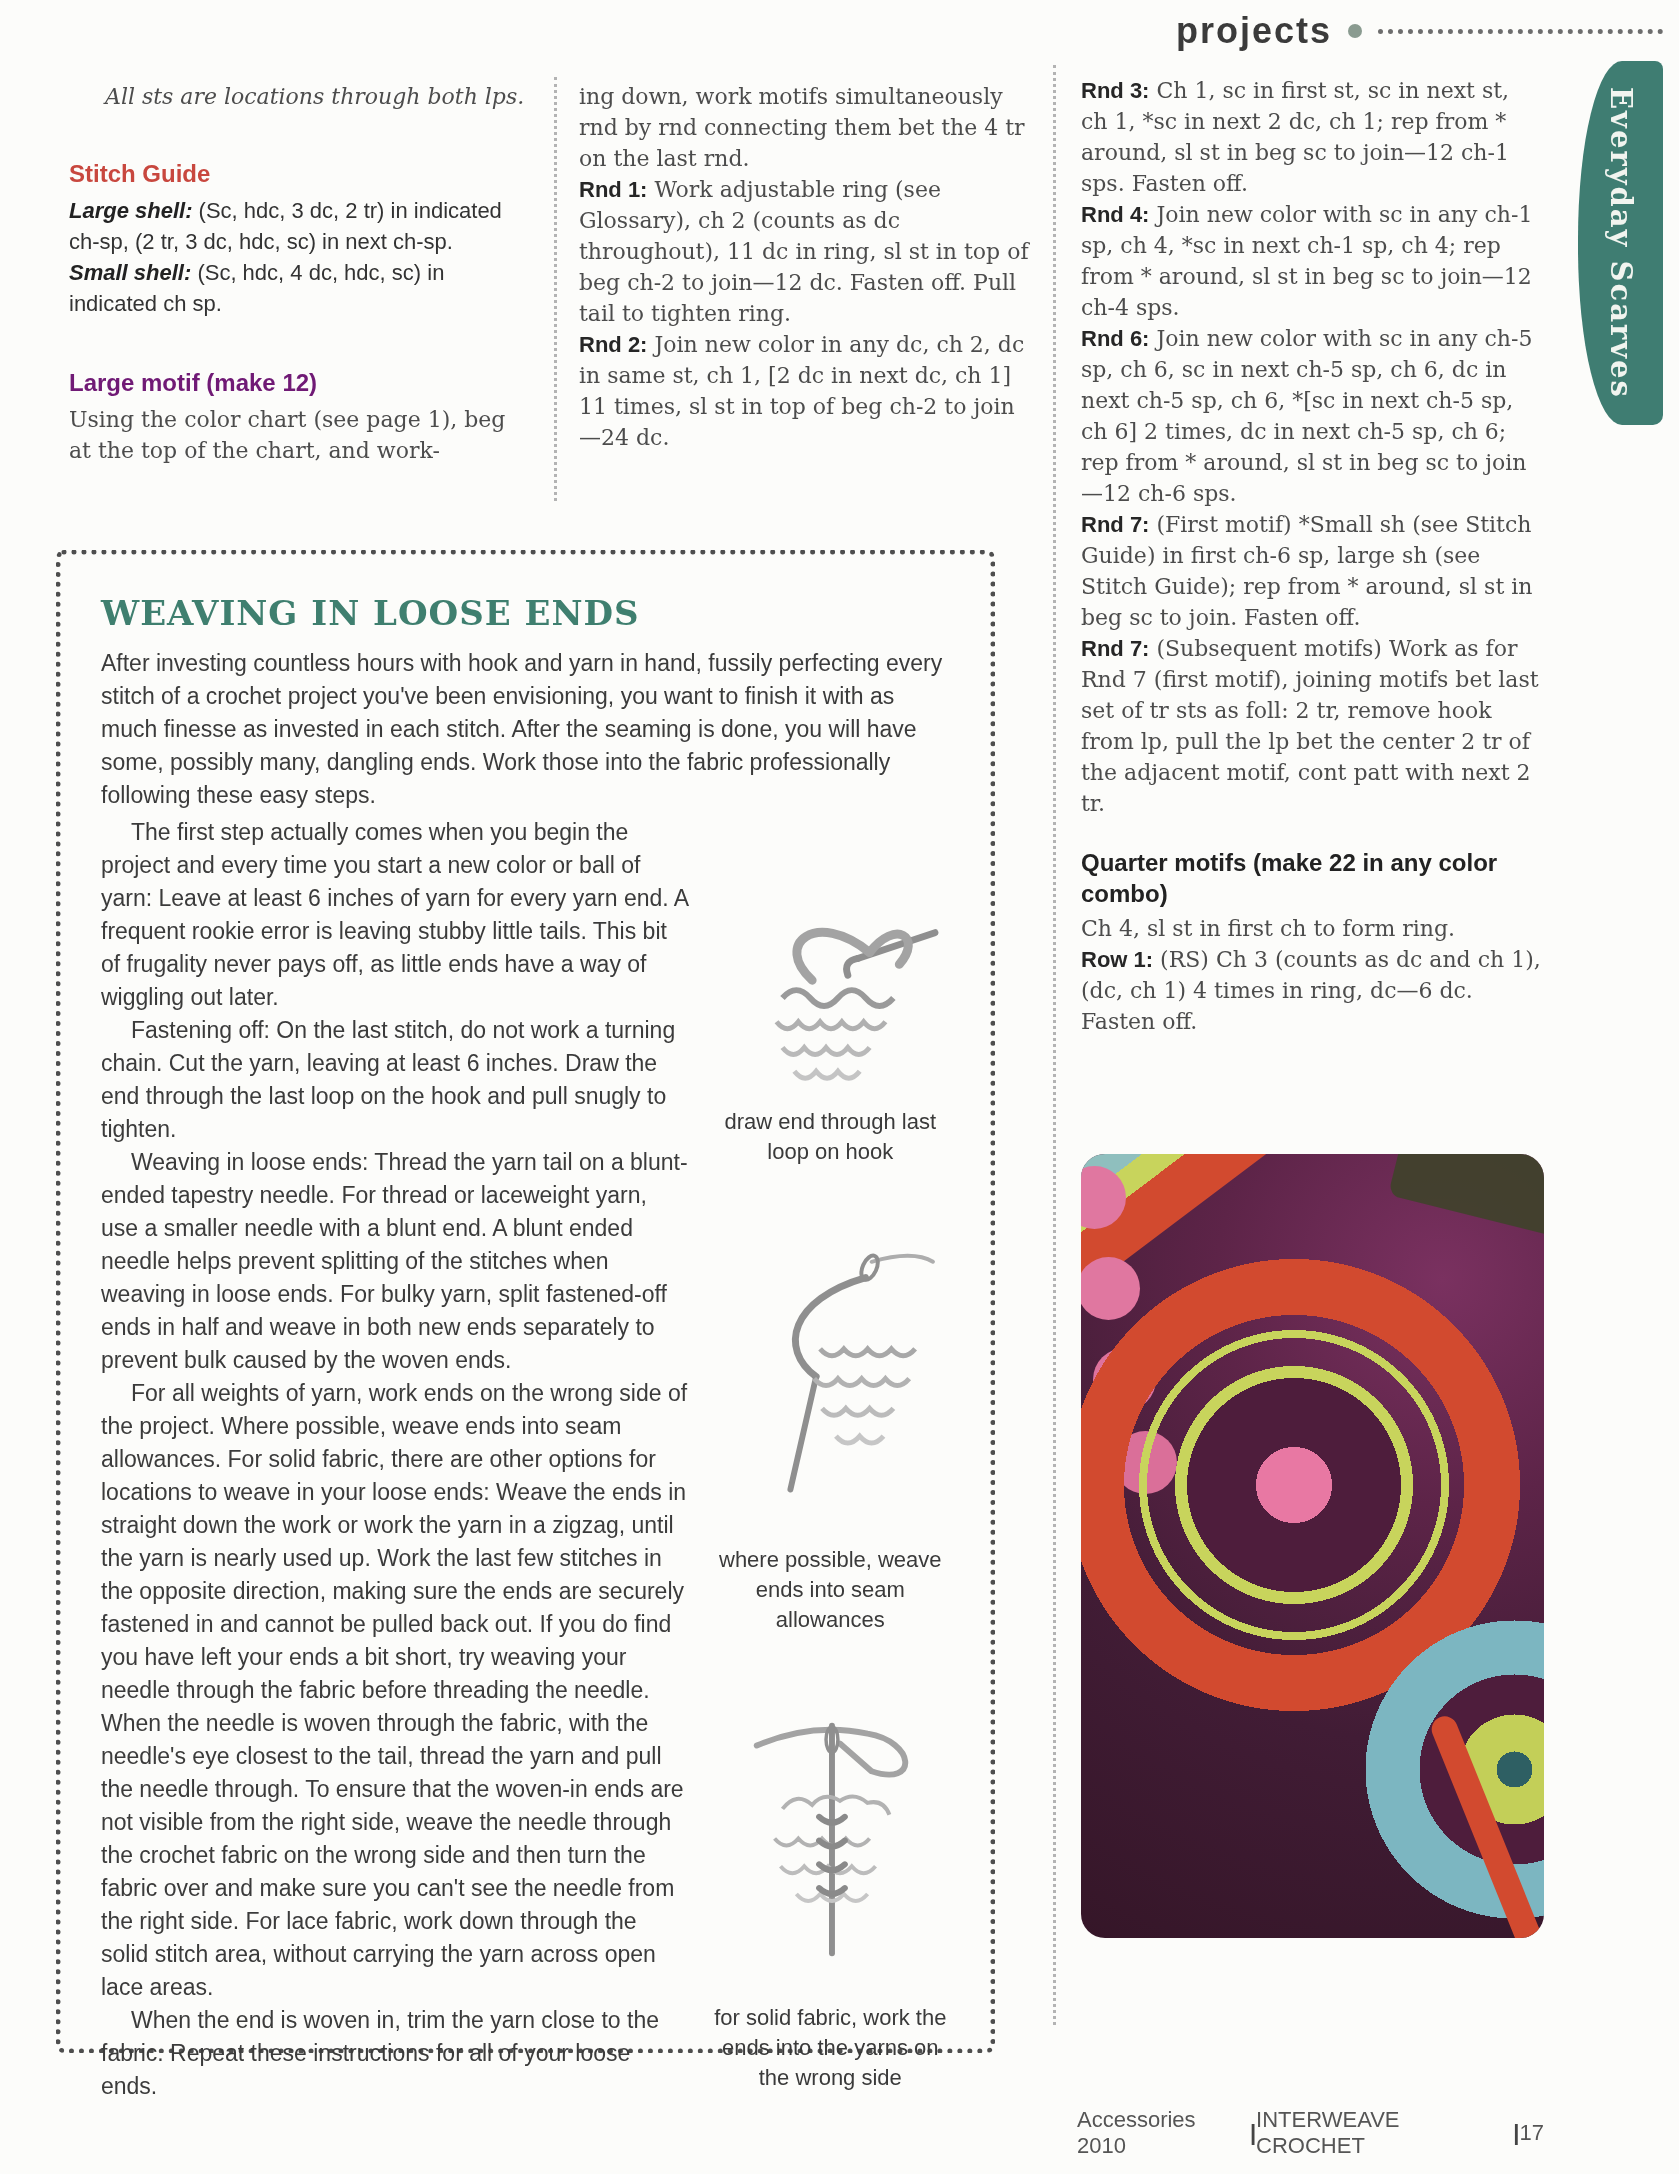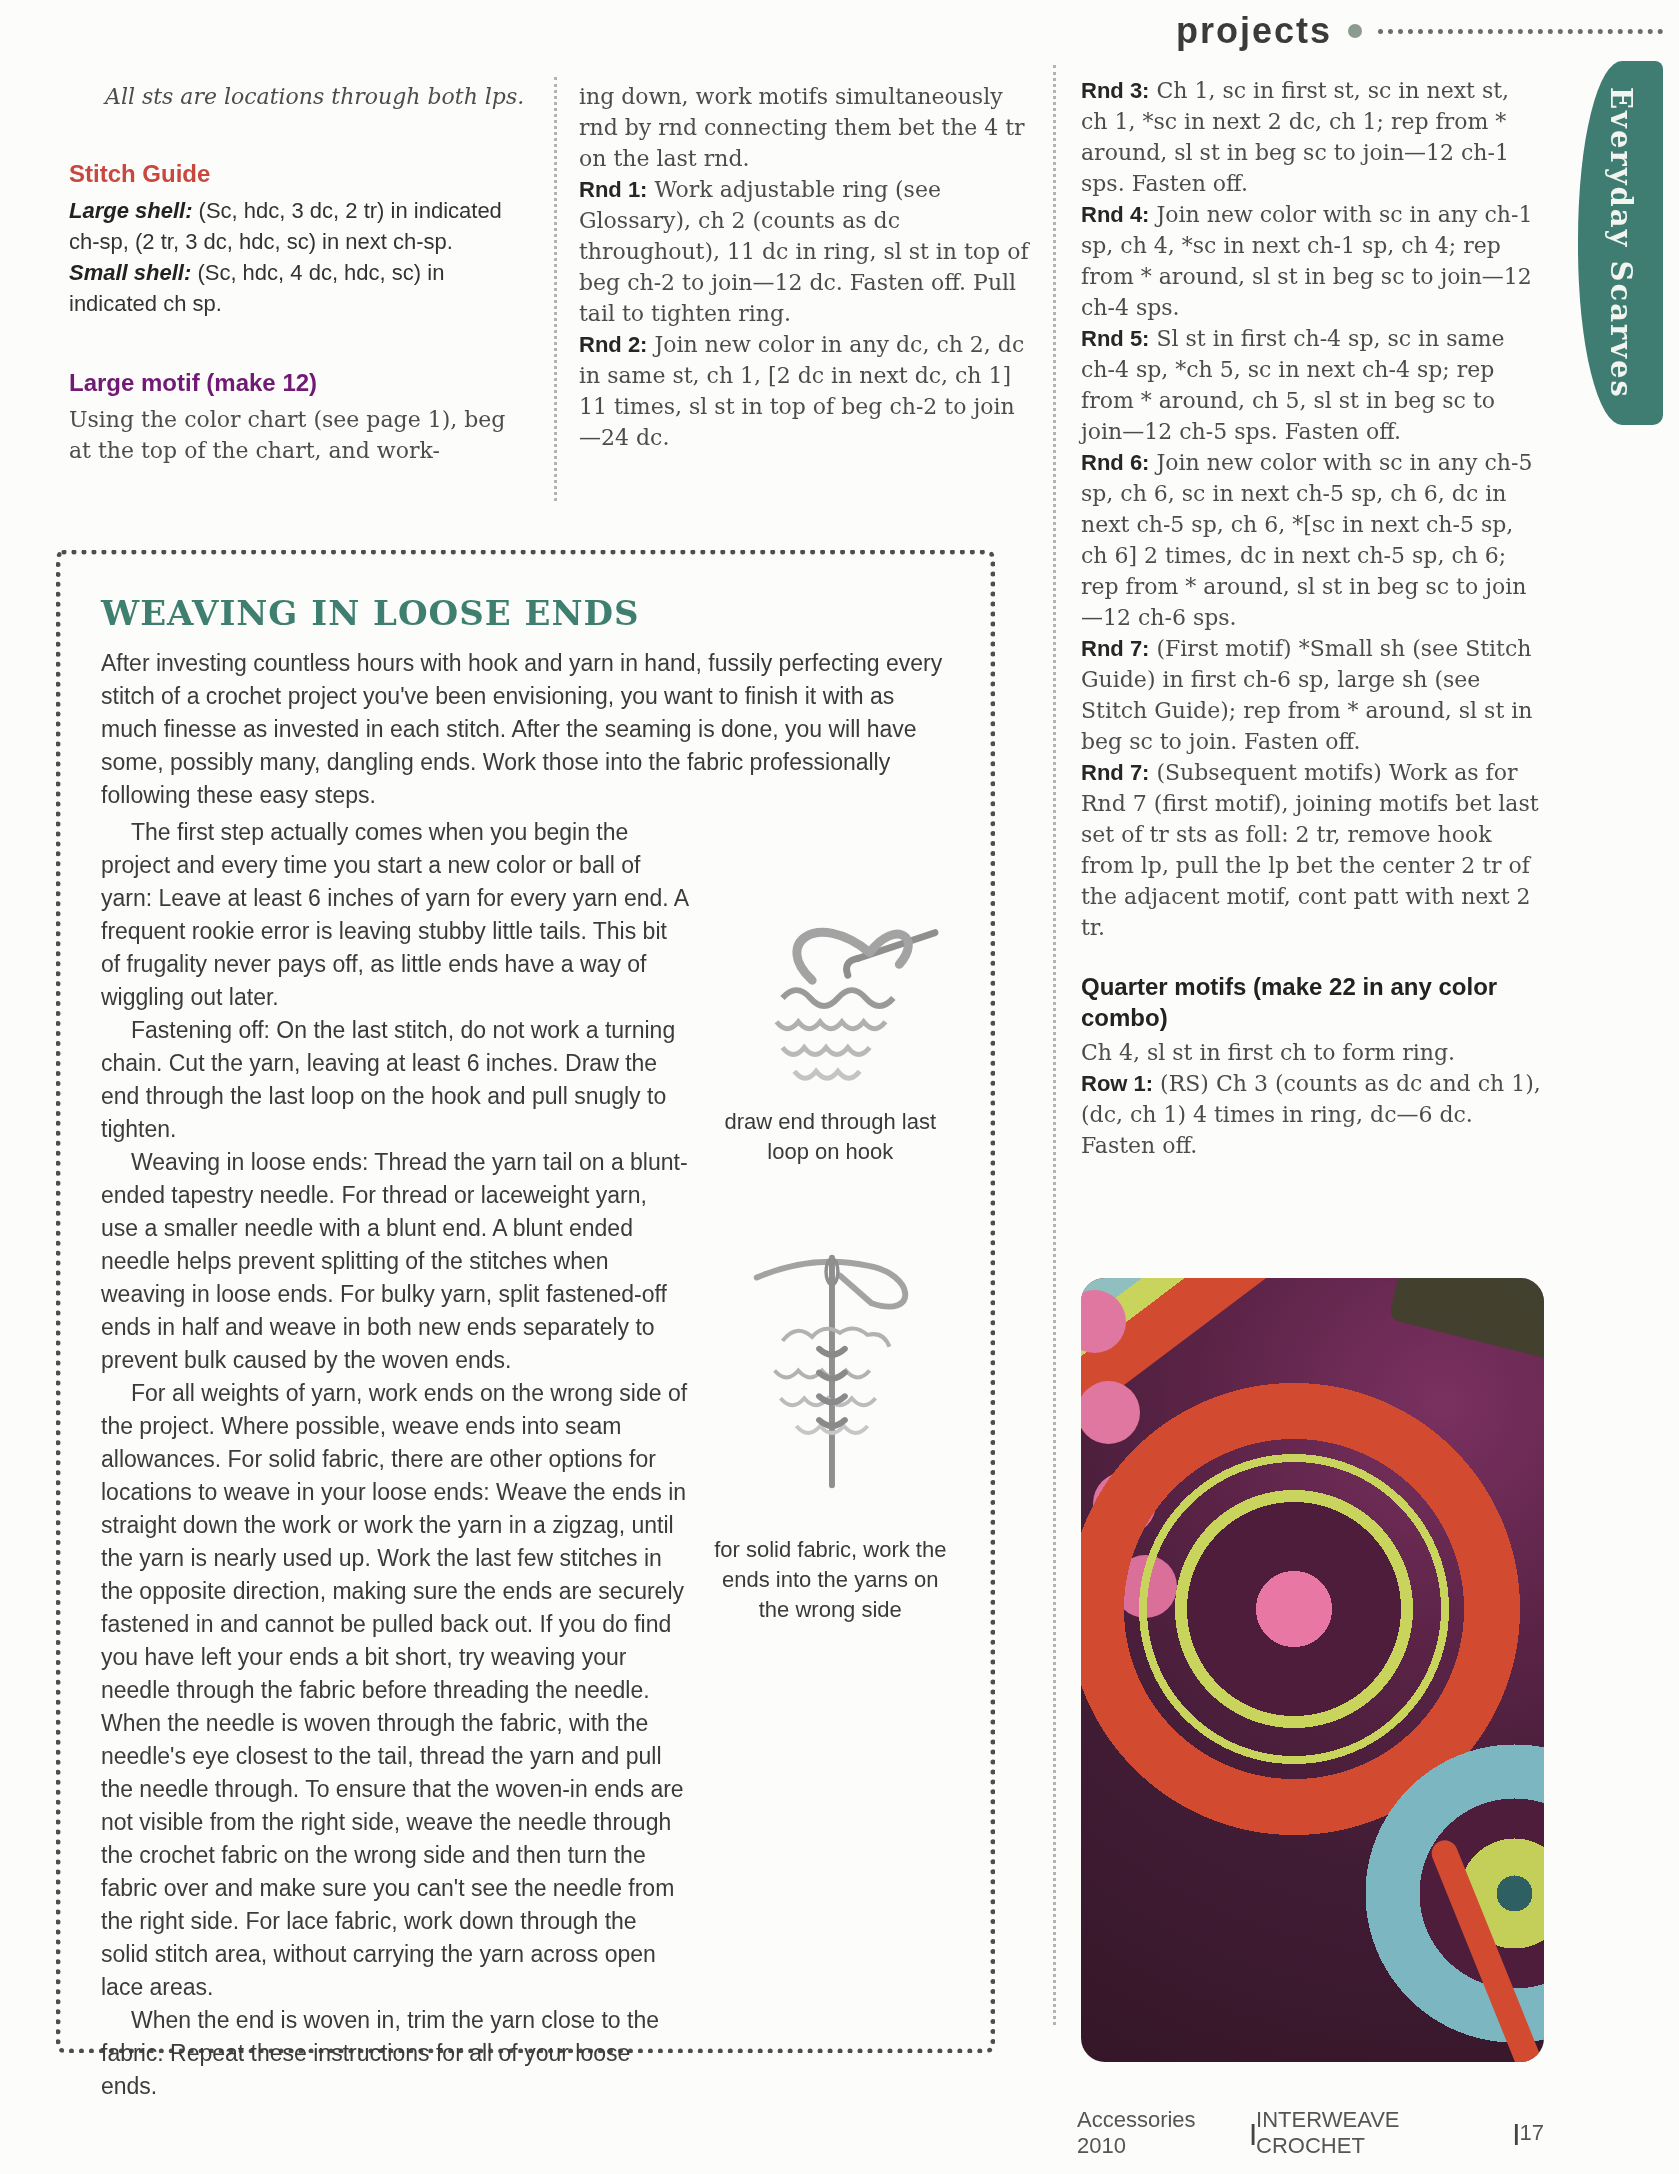--- a/index.html
+++ b/index.html
@@ -151,21 +151,20 @@
 
   <section class="col col2">
     <p class="serif-body">ing down, work motifs simultaneously rnd by rnd connecting them bet the 4 tr on the last rnd.</p>
     <p class="serif-body"><span class="rnd-label">Rnd 1:</span><span> Work adjustable ring (see Glossary), ch 2 (counts as dc throughout), 11 dc in ring, sl st in top of beg ch-2 to join—12 dc. Fasten off. Pull tail to tighten ring.</span></p>
     <p class="serif-body"><span class="rnd-label">Rnd 2:</span><span> Join new color in any dc, ch 2, dc in same st, ch 1, [2 dc in next dc, ch 1] 11 times, sl st in top of beg ch-2 to join—24 dc.</span></p>
   </section>
 
   <section class="col col3">
     <p class="serif-body"><span class="rnd-label">Rnd 3:</span><span> Ch 1, sc in first st, sc in next st, ch 1, *sc in next 2 dc, ch 1; rep from * around, sl st in beg sc to join—12 ch-1 sps. Fasten off.</span></p>
     <p class="serif-body"><span class="rnd-label">Rnd 4:</span><span> Join new color with sc in any ch-1 sp, ch 4, *sc in next ch-1 sp, ch 4; rep from * around, sl st in beg sc to join—12 ch-4 sps.</span></p>
-    <p class="serif-body"><span class="rnd-label">Rnd 5:</span><span> Sl st in first ch-4 sp, sc in same ch-4 sp, *ch 5, sc in next ch-4 sp; rep from * around, ch 5, sl st in beg sc to join—12 ch-5 sps. Fasten off.</span></p>
     <p class="serif-body"><span class="rnd-label">Rnd 6:</span><span> Join new color with sc in any ch-5 sp, ch 6, sc in next ch-5 sp, ch 6, dc in next ch-5 sp, ch 6, *[sc in next ch-5 sp, ch 6] 2 times, dc in next ch-5 sp, ch 6; rep from * around, sl st in beg sc to join—12 ch-6 sps.</span></p>
     <p class="serif-body"><span class="rnd-label">Rnd 7:</span><span> (First motif) *Small sh (see Stitch Guide) in first ch-6 sp, large sh (see Stitch Guide); rep from * around, sl st in beg sc to join. Fasten off.</span></p>
     <p class="serif-body"><span class="rnd-label">Rnd 7:</span><span> (Subsequent motifs) Work as for Rnd 7 (first motif), joining motifs bet last set of tr sts as foll: 2 tr, remove hook from lp, pull the lp bet the center 2 tr of the adjacent motif, cont patt with next 2 tr.</span></p>
 
     <h3 class="quarter-heading">Quarter motifs (make 22 in any color combo)</h3>
     <p class="serif-body">Ch 4, sl st in first ch to form ring.</p>
     <p class="serif-body"><span class="rnd-label">Row 1:</span><span> (RS) Ch 3 (counts as dc and ch 1), (dc, ch 1) 4 times in ring, dc—6 dc. Fasten off.</span></p>
 
     <div class="scarf-photo">
       <div class="corner-sliver"></div>
@@ -197,20 +196,33 @@
             <path d="M150 52 C 96 8, 52 44, 92 80" stroke="#a3a3a3" stroke-width="9" stroke-linecap="round"></path>
             <path d="M150 52 C 176 18, 204 36, 180 64" stroke="#a3a3a3" stroke-width="9" stroke-linecap="round"></path>
             <path d="M62 98 q14 -16 28 0 q14 16 28 0 q14 -16 28 0 q14 16 28 0" stroke="#9a9a9a" stroke-width="6"></path>
             <path d="M56 122 q11 14 22 0 q11 14 22 0 q11 14 22 0 q11 14 22 0 q11 14 22 0" stroke="#b0b0b0" stroke-width="5"></path>
             <path d="M62 148 q11 14 22 0 q11 14 22 0 q11 14 22 0 q11 14 22 0" stroke="#b9b9b9" stroke-width="5"></path>
             <path d="M74 172 q11 14 22 0 q11 14 22 0 q11 14 22 0" stroke="#c4c4c4" stroke-width="5"></path>
           </svg>
           <figcaption class="fig-caption">draw end through last loop on hook</figcaption>
         </figure>
 
+        <figure class="figure fig2" style="margin:73px 0 0;">
+          <svg class="sketch" width="218" height="297" viewBox="0 0 220 300" fill="none">
+            <path d="M152 22 q42 -12 62 0" stroke="#adadad" stroke-width="4" stroke-linecap="round"></path>
+            <ellipse cx="150" cy="28" rx="7" ry="13" stroke="#8f8f8f" stroke-width="4" transform="rotate(24 150 28)"></ellipse>
+            <path d="M146 38 C 70 60, 58 110, 96 138" stroke="#8f8f8f" stroke-width="7" stroke-linecap="round"></path>
+            <path d="M96 138 L70 252" stroke="#8f8f8f" stroke-width="6" stroke-linecap="round"></path>
+            <path d="M100 110 q12 14 24 0 q12 14 24 0 q12 14 24 0 q12 14 24 0" stroke="#a8a8a8" stroke-width="5"></path>
+            <path d="M94 140 q12 14 24 0 q12 14 24 0 q12 14 24 0 q12 14 24 0" stroke="#b2b2b2" stroke-width="5"></path>
+            <path d="M102 170 q12 14 24 0 q12 14 24 0 q12 14 24 0" stroke="#bbbbbb" stroke-width="5"></path>
+            <path d="M116 198 q12 14 24 0 q12 14 24 0" stroke="#c6c6c6" stroke-width="5"></path>
+          </svg>
+          <figcaption class="fig-caption">where possible, weave ends into seam allowances</figcaption>
+        </figure>
 
         <figure class="figure fig3" style="margin:65px 0 0;gap:8px;">
           <svg class="sketch" width="218" height="287" viewBox="0 0 220 290" fill="none">
             <path d="M36 46 q56 -24 112 -12 C 196 42, 200 88, 152 72 L 120 44" stroke="#a3a3a3" stroke-width="6" stroke-linecap="round"></path>
             <path d="M112 26 L112 256" stroke="#8f8f8f" stroke-width="6" stroke-linecap="round"></path>
             <ellipse cx="112" cy="40" rx="6" ry="13" stroke="#8f8f8f" stroke-width="3.5"></ellipse>
             <path d="M62 110 q14 -18 30 -4 q12 -14 28 -4 q14 -10 28 2 q16 -4 22 12" stroke="#b2b2b2" stroke-width="4"></path>
             <path d="M54 140 q12 14 24 0 q12 14 24 0 q12 14 24 0 q12 14 24 0" stroke="#b2b2b2" stroke-width="4"></path>
             <path d="M60 168 q12 14 24 0 q12 14 24 0 q12 14 24 0 q12 14 24 0" stroke="#bcbcbc" stroke-width="4"></path>
             <path d="M76 196 q12 14 24 0 q12 14 24 0 q12 14 24 0" stroke="#c6c6c6" stroke-width="4"></path>

